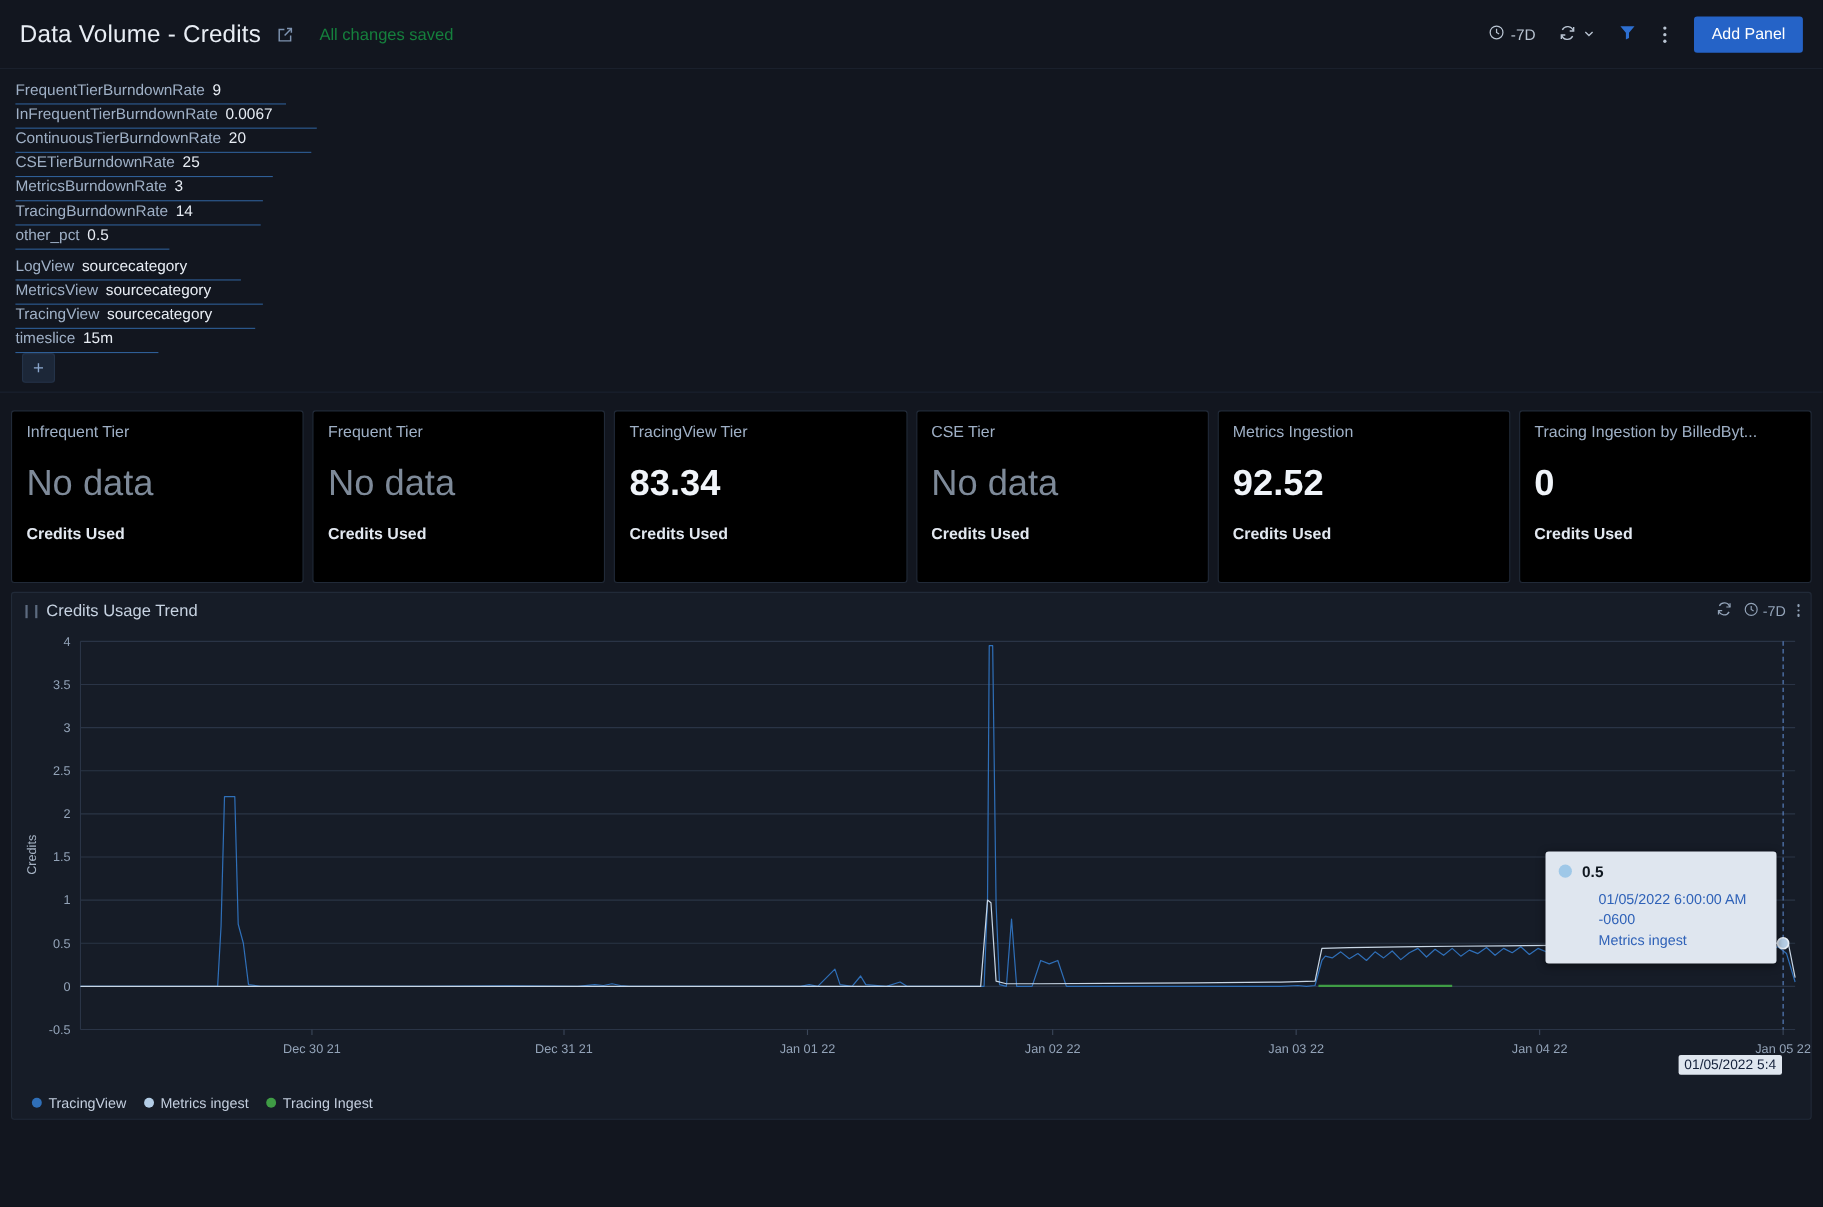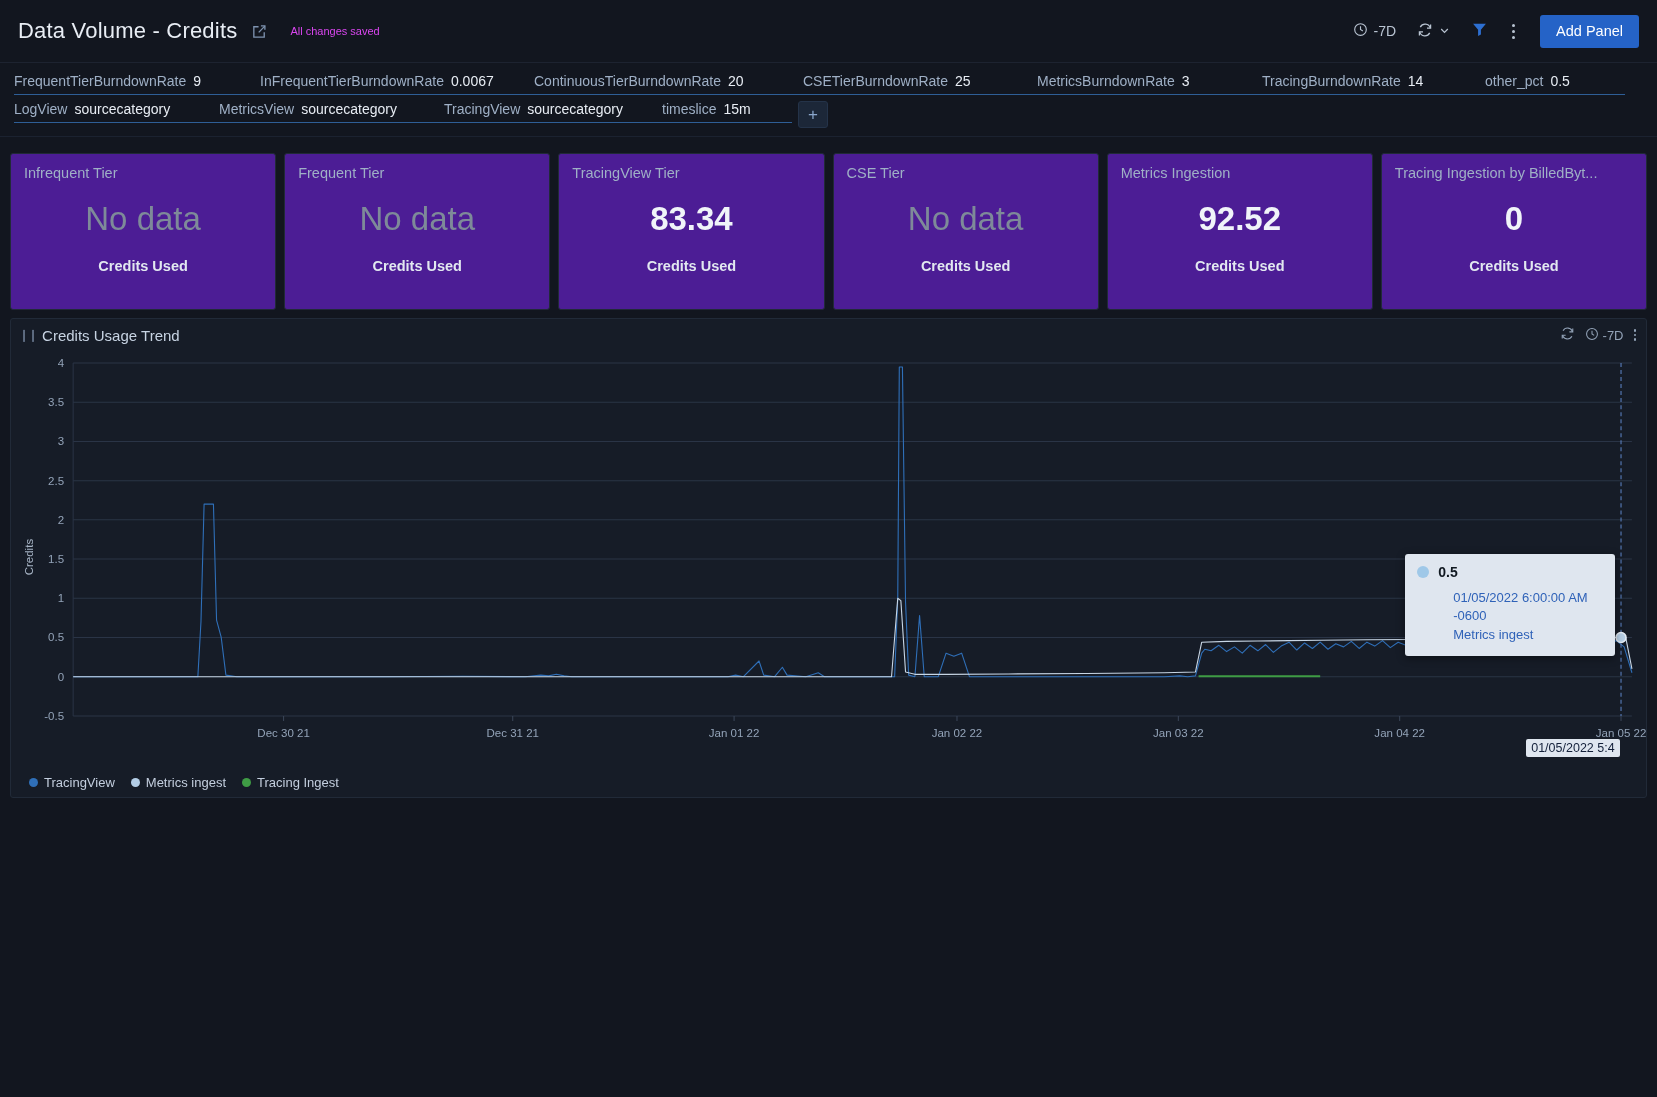--- a/index.html
+++ b/index.html
@@ -15,21 +15,21 @@
   
   .topbar {
     height: 63px; flex: 0 0 63px;
     display: flex; align-items: center;
     padding: 0 18px 0 18px;
     background: #12161f;
     border-bottom: 1px solid #1d2330;
   }
   .dash-title { font-size: 22px; font-weight: 400; color: #e8edf4; letter-spacing: .2px; }
   .share-icon { margin-left: 14px; display:flex; align-items:center; color:#7e93b0; cursor:pointer; }
-  .saved-text { margin-left: 22px; font-size: 11px; color: #d946ef; }
+  .saved-text { margin-left: 22px; font-size: 15px; color: #15803d; }
   .topbar-right { margin-left: auto; display: flex; align-items: center; gap: 3px; }
   .tb-btn {
     display: flex; align-items: center; gap: 6px;
     height: 32px; padding: 0 9px; border-radius: 3px;
     color: #b9c4d2; font-size: 14px; cursor: pointer;
   }
   .filter-ic { color: #2d6fd1; }
   .kebab { display:flex; flex-direction:column; gap:3px; align-items:center; padding: 0 12px; cursor:pointer;}
   .kebab i { width:3px; height:3px; border-radius:50%; background:#b9c4d2; display:block; }
   .add-panel {
@@ -38,21 +38,21 @@
     border-radius: 3px; border: none; cursor: pointer;
     display:flex; align-items:center; font-family:"Liberation Sans",sans-serif;text-align:center;
   }
 
   
   .varbar {
     padding: 10px 14px 8px 14px;
     background: #12161f;
     border-bottom: 1px solid #1b2230;
   }
-  .varrow { display: flex; align-items: flex-start; flex-wrap: nowrap; }
+  .varrow { display: flex; align-items: flex-start; flex-wrap: nowrap; flex-direction: column; }
   .varrow + .varrow { margin-top: 6px; }
   .var {
     display: flex; align-items: baseline; gap: 7px;
     padding-bottom: 5px;
     margin-right: 10px;
     cursor: pointer;
   }
   .var-label { font-size: 14px; color: #9fb0c6; white-space: nowrap; }
   .var-value { font-size: 14px; color: #e8edf4; white-space: nowrap; }
   .var-underline { border-bottom: 1px solid #2e5e96; width: 100%; height: 1px; }
@@ -70,29 +70,29 @@
     background: #161c27; border: 1px solid #212a38; border-radius: 3px;
     padding: 13px 14px 16px 14px;
   }
   .note-title { font-size: 13.5px; color: #9aa8ba; margin-bottom: 21px; }
   .note-body { font-size: 14px; color: #dbe2ec; line-height: 1.4; }
 
   
   .kpi-row { display: flex; gap: 8px; margin-top: 8px; }
   .kpi {
     flex: 1 1 0; min-width: 0;
-    background: #4c1d95; border: 1px solid #212a38; border-radius: 3px;
+    background: #000000; border: 1px solid #212a38; border-radius: 3px;
     height: 157px; padding: 11px 13px 0 13px;
     display: flex; flex-direction: column;
   }
   .kpi-title {
     font-size: 14.5px; color: #9fb0c6;
     white-space: nowrap; overflow: hidden; text-overflow: ellipsis;
   }
-  .kpi-body { flex: 1; display: flex; flex-direction: column; align-items: center; justify-content: center; padding-bottom: 16px; }
+  .kpi-body { flex: 1; display: flex; flex-direction: column; align-items: flex-start; justify-content: center; padding-bottom: 16px; }
   .kpi-value { font-size: 33px; font-weight: 700; color: #f0f4f9; line-height: 1.15; }
   .kpi-value.nodata { color: #7e8a99; font-weight: 400; }
   .kpi-sub { font-size: 14.5px; color: #e2e8f0; font-weight: 700; margin-top: 21px; }
 
   
   .chart-panel {
     margin-top: 8px;
     background: #161c27; border: 1px solid #212a38; border-radius: 3px;
     height: 480px; display: flex; flex-direction: column;
   }

